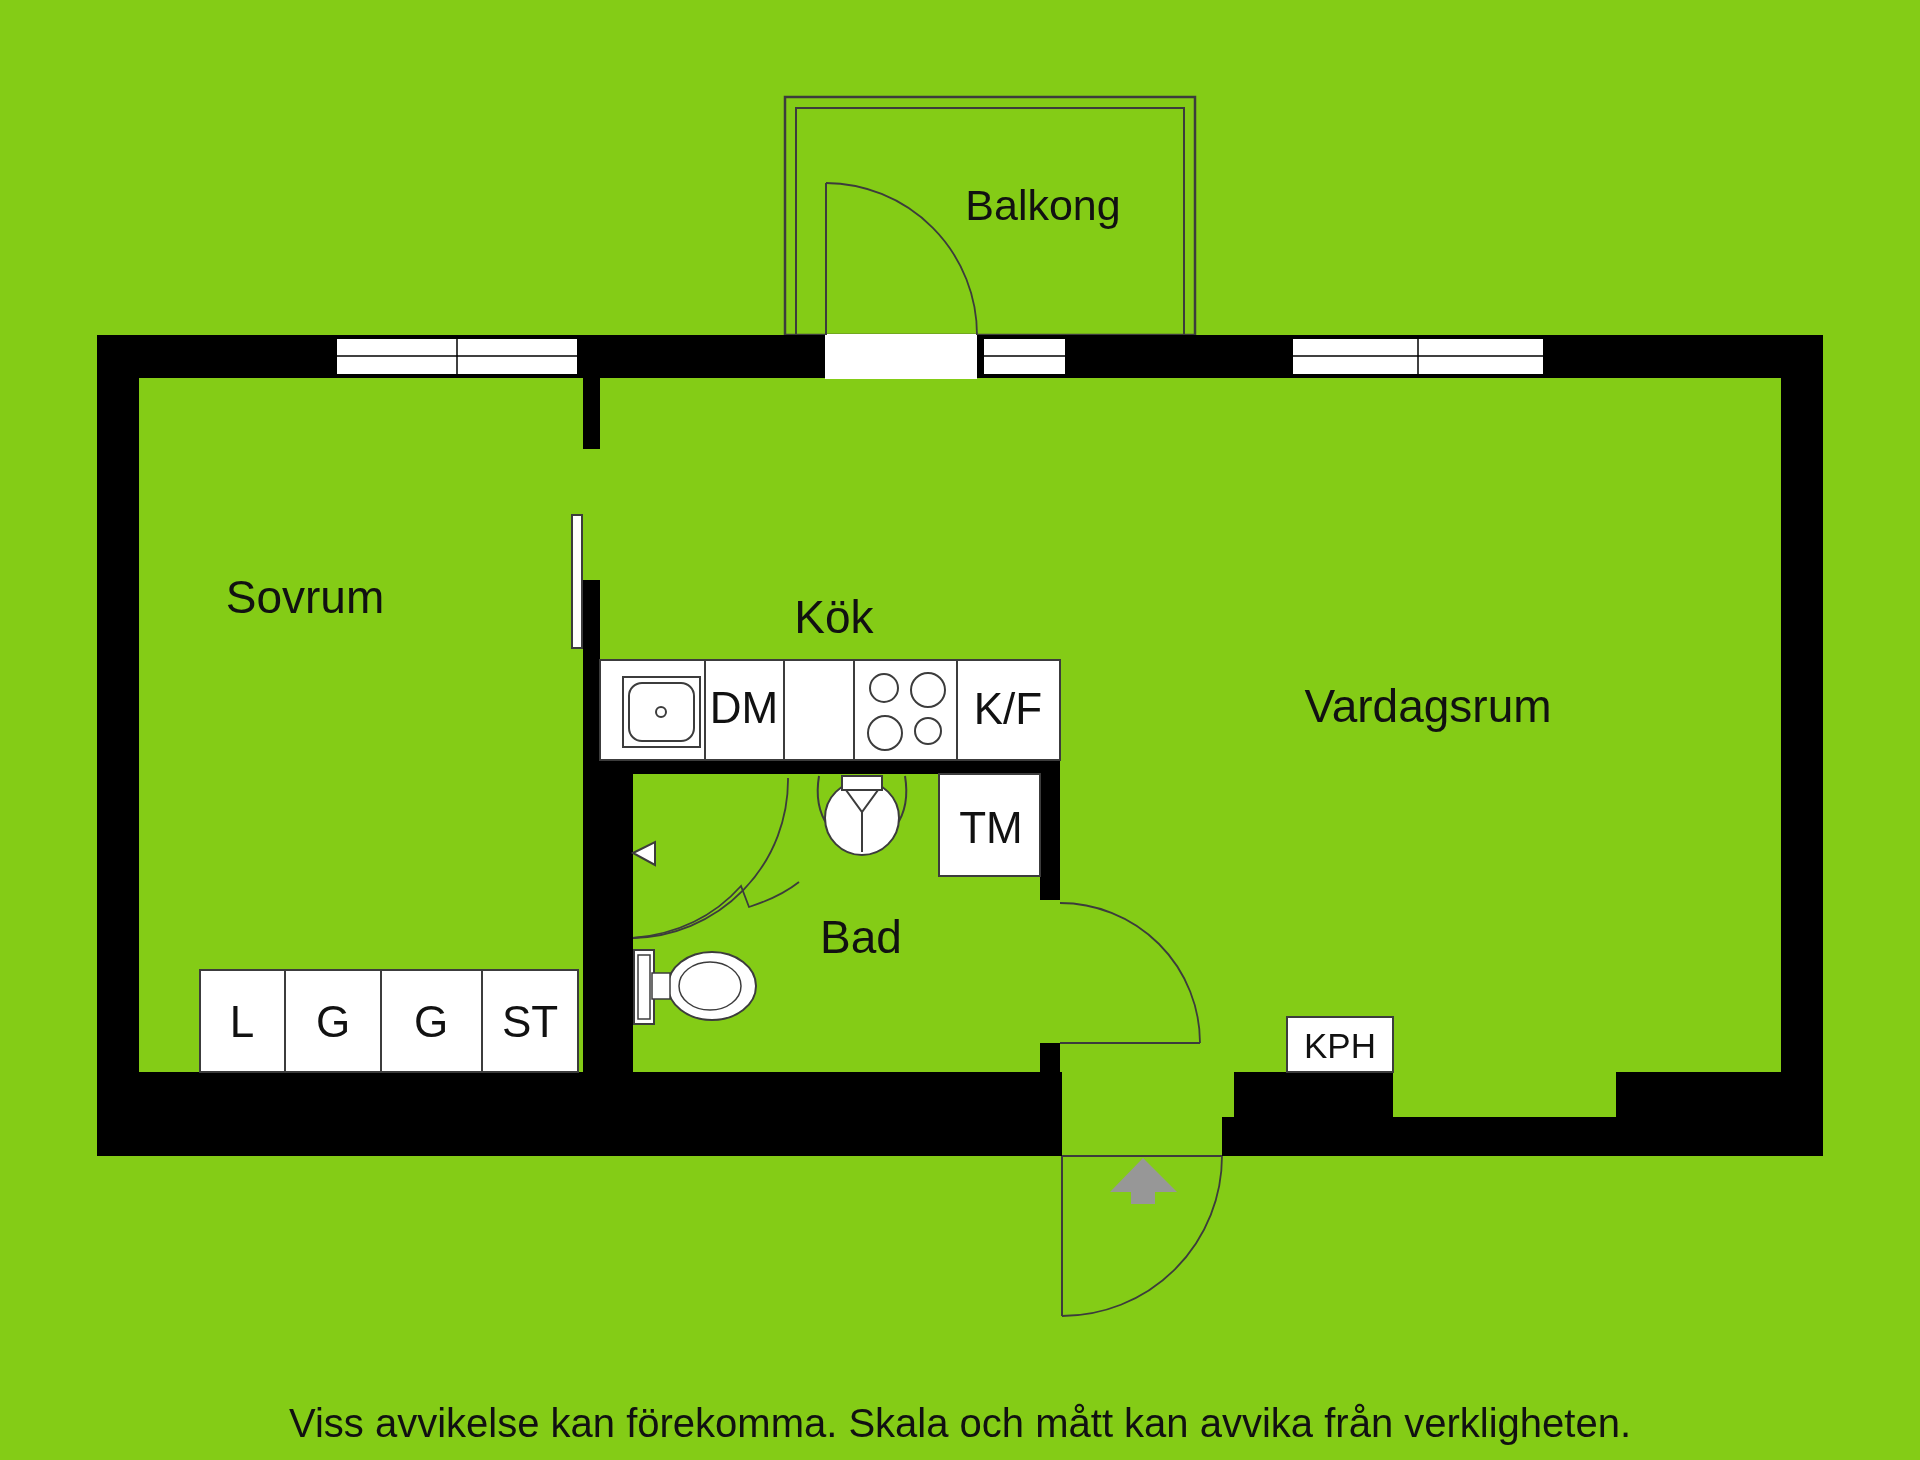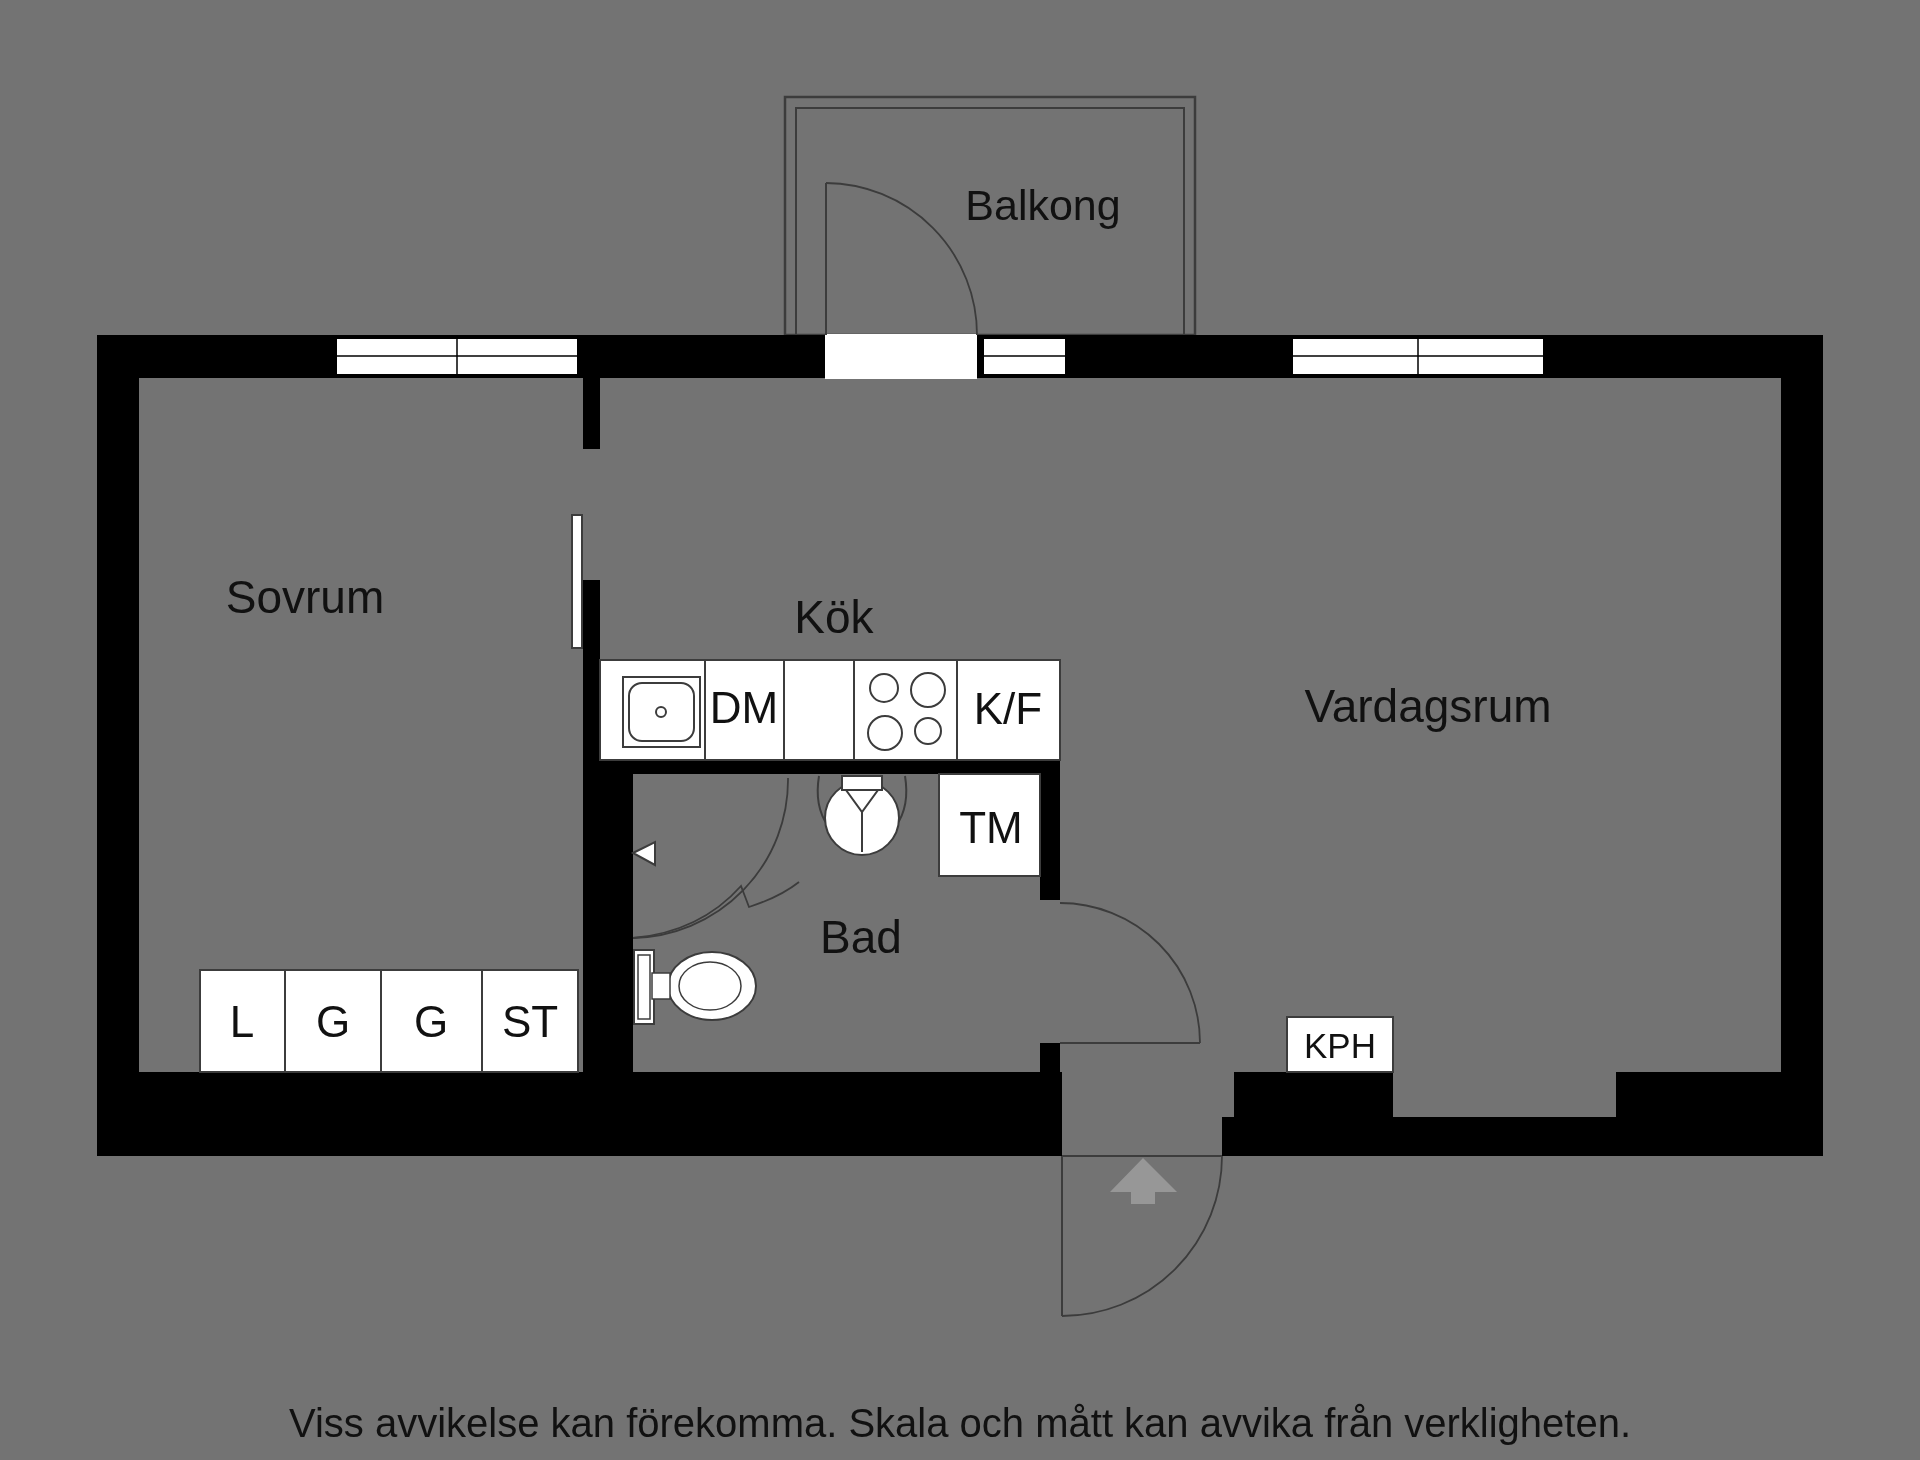--- a/index.html
+++ b/index.html
@@ -1,16 +1,16 @@
 <!DOCTYPE html>
 <html><head>
 <meta charset="utf-8">
 <style>
   html,body{margin:0;padding:0;background:#ffffff;}
-  .page{width:1920px;height:1460px;position:relative;background:#737373;overflow:hidden;}
+  .page{width:1920px;height:1460px;position:relative;background:#84cc16;overflow:hidden;}
   svg{display:block;}
   text{font-family:"Liberation Sans","DejaVu Sans",sans-serif;fill:#111;}
   .room-label{font-size:46px;}
   .fixture-label{font-size:44px;}
   .small-label{font-size:35px;}
   .caption{font-size:40px;}
   .balcony-label{font-size:43px;}
 </style>
 </head>
 <body>

